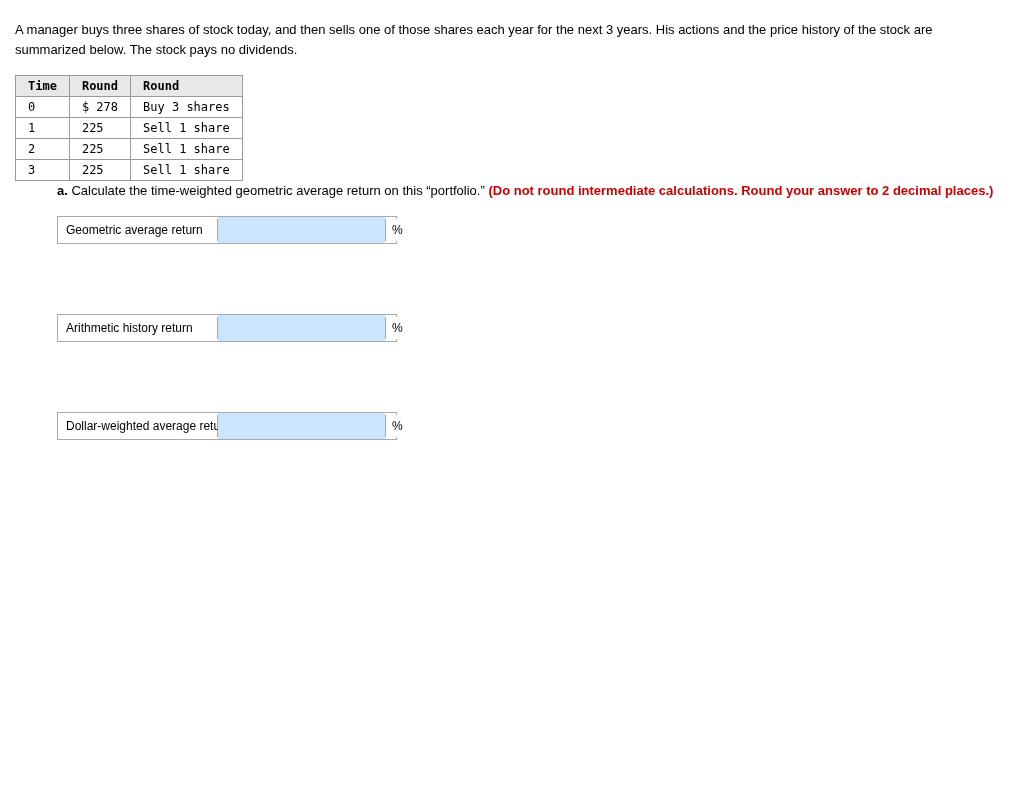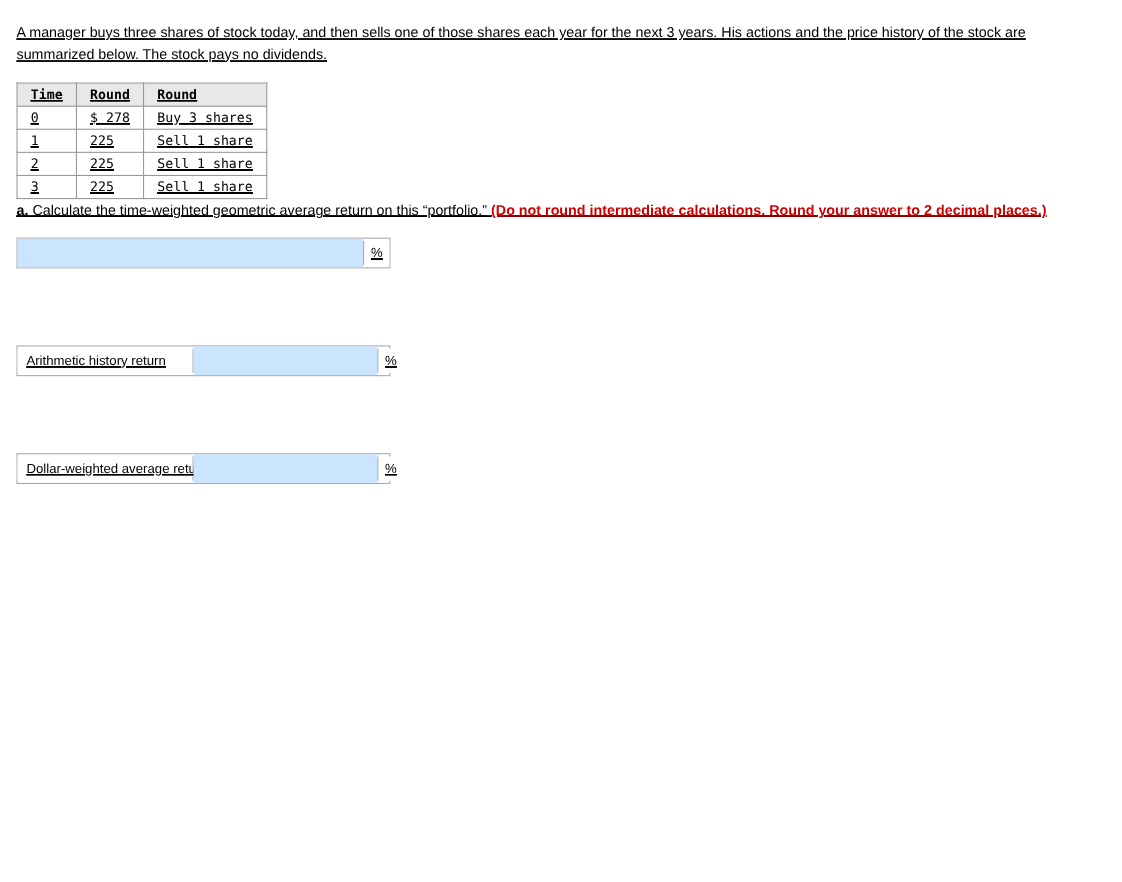--- a/index.html
+++ b/index.html
@@ -1,19 +1,18 @@
 <!DOCTYPE html>
 <html><head>
   <meta charset="utf-8">
   <style>
     * {
       box-sizing: border-box;
       margin: 0;
       padding: 0;
-      text-decoration: underline;
     }
 
     body {
       font-family: Arial, sans-serif;
       font-size: 13px;
       background: #ffffff;
       color: #000000;
       width: 1020px;
       min-height: 802px;
       padding: 20px 15px;
@@ -44,20 +43,21 @@
       font-weight: bold;
       text-align: left;
     }
 
     .stock-table td {
       text-align: left;
     }
 
     .section {
       margin-bottom: 30px;
+      margin-left: 42px;
     }
 
     .question-text {
       font-size: 13px;
       line-height: 1.6;
       margin-bottom: 14px;
       max-width: 960px;
     }
 
     .question-text .bold-red {
@@ -143,20 +143,21 @@
     </tbody>
 </table>
 
 <div class="section">
   <div class="question-text">
     <span class="question-label">a.</span>
     <span>Calculate the time-weighted geometric average return on this “portfolio.”</span>
     <span class="bold-red">(Do not round intermediate calculations. Round your answer to 2 decimal places.)</span>
   </div>
   <div class="input-row">
+    <span class="input-label">Geometric average return</span>
     <input class="input-field" type="text" value="" style="">
     <span class="percent-label">%</span>
   </div>
 </div>
 
 <div class="section-spacer"></div>
 
 <div class="section">
   <div class="input-row">
     <span class="input-label">Arithmetic history return</span>

